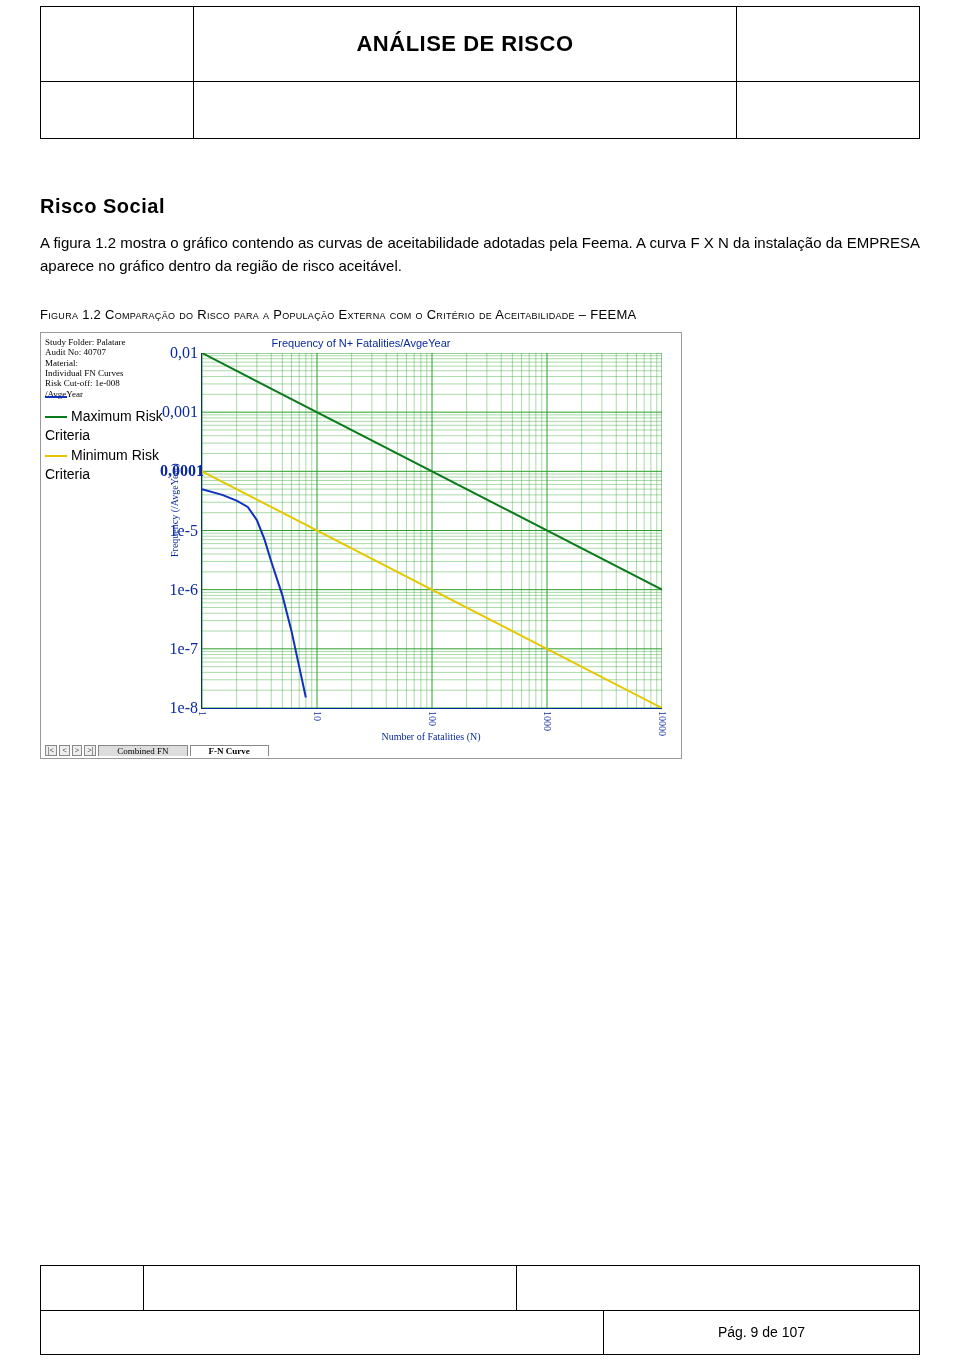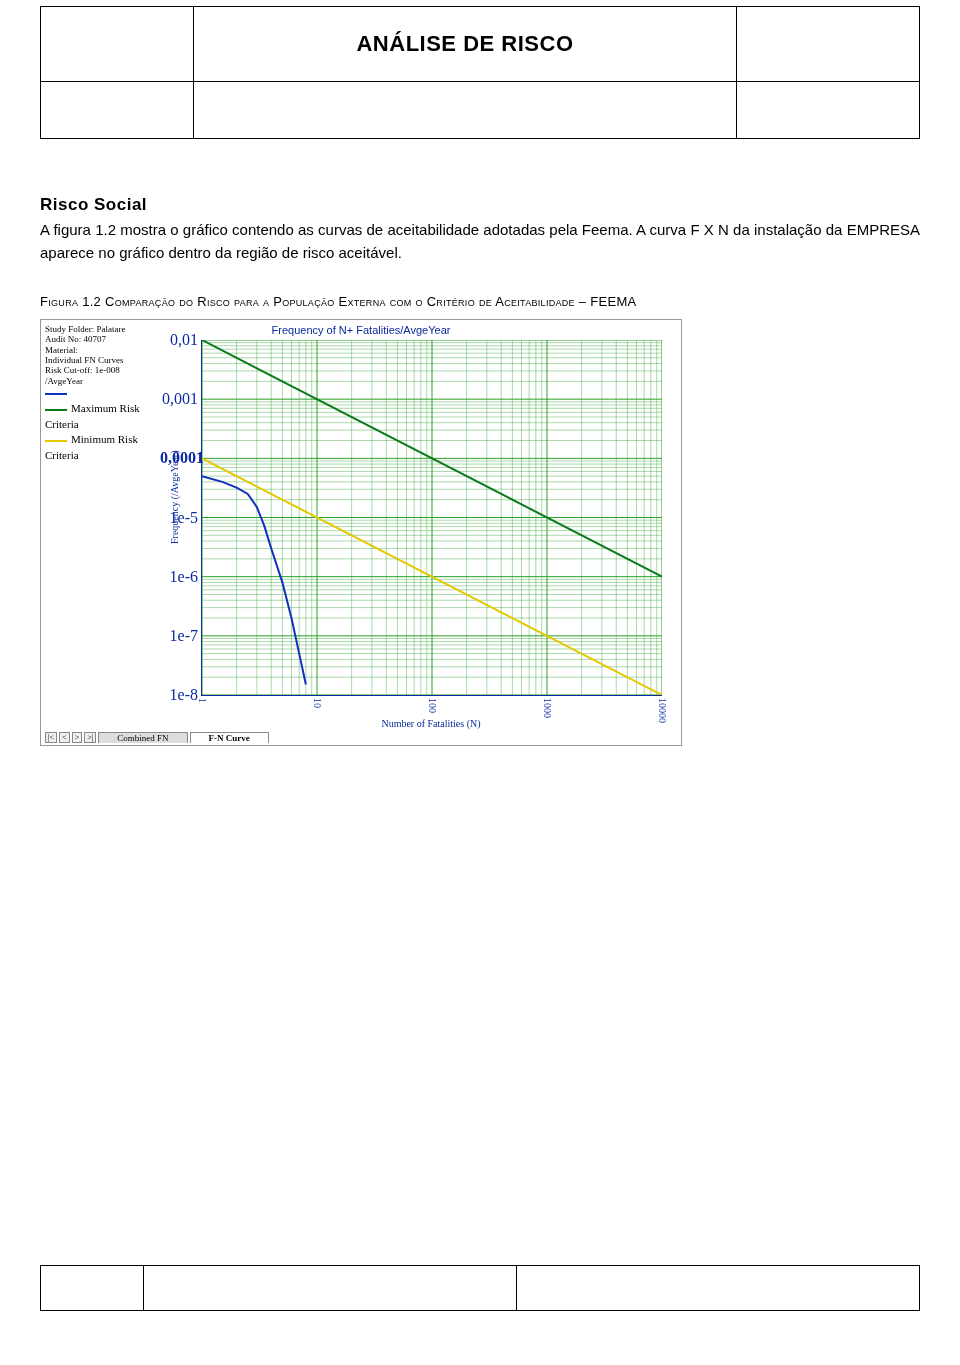--- a/index.html
+++ b/index.html
@@ -8,27 +8,27 @@
   table.header{border-collapse:collapse;width:100%;margin-top:6px;border-radius:26px;}
   table.header td{border:1px solid #000;height:72px;vertical-align:middle;}
   table.header td.left{width:150px;}
   table.header td.mid{text-align:center;font-weight:bold;font-size:22px;letter-spacing:.5px;}
   table.header td.right{width:180px;}
   table.header-row2{border-collapse:collapse;width:100%;}
   table.header-row2 td{border:1px solid #000;border-top:none;height:54px;}
   table.header-row2 td.left{width:150px;}
   table.header-row2 td.right{width:180px;}
   
-  h4.sec{font-size:17px;margin:56px 0 4px 0;font-weight:bold;letter-spacing:.5px;}
+  h4.sec{font-size:20px;margin:56px 0 14px 0;font-weight:bold;letter-spacing:.5px;}
   p.body{font-size:15px;line-height:1.5;text-align:justify;margin:1px 0 30px 0;}
   p.caption{font-size:13px;font-variant:small-caps;letter-spacing:.3px;margin:6px 0 10px 0;}
   
   .chart-wrap{border:1px solid #999;width:640px;height:425px;position:relative;background:#fff;}
   .meta-box{position:absolute;left:4px;top:4px;width:118px;font-size:9px;line-height:1.15;font-family:"Times New Roman",serif;}
-  .legend{position:absolute;left:4px;top:66px;width:118px;font-size:11px;line-height:1.4;font-family:Liberation Serif, serif;}
+  .legend{position:absolute;left:4px;top:54px;width:118px;font-size:14px;line-height:1.4;font-family:Liberation Sans, sans-serif;}
   .legend .swatch{display:inline-block;width:22px;height:0;border-top:2px solid;vertical-align:middle;margin-right:4px;}
   .legend .blue{border-color:#1030c0;}
   .legend .green{border-color:#0a7a1a;}
   .legend .yellow{border-color:#e6c800;}
   .chart-title{position:absolute;top:4px;left:0;right:0;text-align:center;font-size:11px;color:#0a2aa0;font-family:Liberation Sans, sans-serif;}
   .plot{position:absolute;left:160px;top:20px;width:460px;height:355px;border-left:1px solid #0a2aa0;border-bottom:1px solid #0a2aa0;}
   .plot svg{position:absolute;left:0;top:0;}
   .yaxis-label{position:absolute;left:128px;top:0;height:355px;font-size:10px;color:#0a2aa0;writing-mode:vertical-rl;transform:rotate(180deg);text-align:center;font-family:"Times New Roman",serif;}
   .xaxis-label{position:absolute;left:160px;top:398px;width:460px;text-align:center;font-size:10px;color:#0a2aa0;font-family:"Times New Roman",serif;}
   .ytick{position:absolute;left:-42px;width:38px;text-align:right;font-size:16px;color:#0a2aa0;font-family:"Times New Roman",serif;transform:translateY(-50%);}
@@ -225,14 +225,22 @@
 
   <table class="footer">
     <tbody>
         <tr>
           <td class="l"></td>
           <td></td>
           <td class="r"></td>
         </tr>
   </tbody>
     </table>
+  <table class="footer-row2">
+    <tbody>
+        <tr>
+      <td class="l"></td>
+      <td class="r">Pág. 9 de 107</td>
+    </tr>
+  </tbody>
+    </table>
 
 </div>
 
 </body></html>

